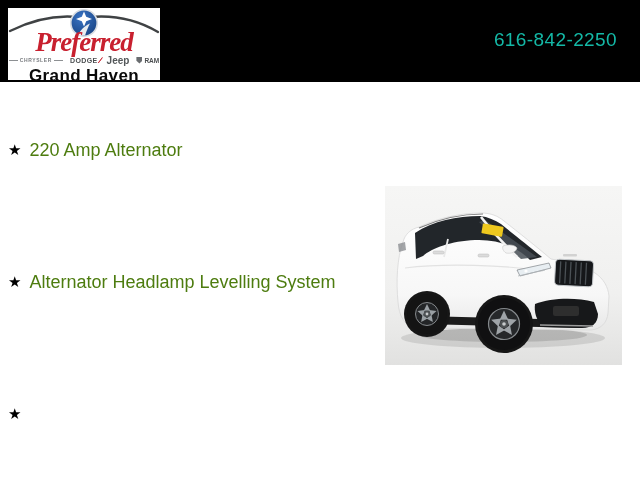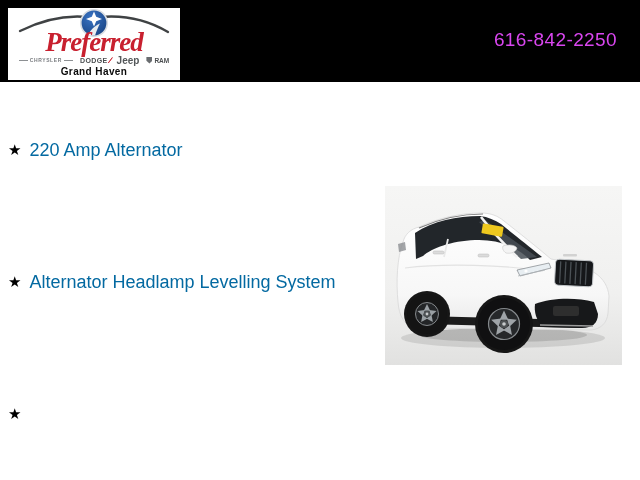--- a/index.html
+++ b/index.html
@@ -3,44 +3,44 @@
 <meta charset="utf-8">
 <style>
   html,body{margin:0;padding:0;}
   body{
     width:640px;height:480px;background:#ffffff;position:relative;overflow:hidden;
     font-family:"Liberation Sans", sans-serif;
   }
   
   .topbar{position:absolute;left:0;top:0;width:640px;height:82px;background:#000000;}
   .logo-box{
-    position:absolute;left:8px;top:8px;width:172px;height:72px;background:#ffffff;
+    position:absolute;left:8px;top:8px;width:152px;height:72px;background:#ffffff;
     display:flex;flex-direction:column;align-items:center;overflow:hidden;
   }
   .emblem{width:152px;height:30px;flex:0 0 auto;display:block;}
   .dealer-name{
     margin-top:-8px;font-family:"Liberation Serif", serif;font-style:italic;font-weight:bold;
     font-size:27px;line-height:25px;color:#c8202f;letter-spacing:-1px;white-space:nowrap;
   }
   .brands{display:flex;align-items:center;gap:7px;height:10px;margin-top:0;}
   .brand{display:flex;align-items:center;gap:2px;font-weight:bold;white-space:nowrap;}
   .brand.chrysler{font-size:5px;letter-spacing:.6px;color:#7a7d80;}
   .wing{display:block;width:9px;height:1px;background:#8d9093;}
   .brand.dodge{font-size:7px;letter-spacing:.4px;color:#4b4e50;}
   .stripes{color:#c8202f;font-style:italic;font-weight:bold;font-size:8px;letter-spacing:-1.5px;}
   .brand.jeep{font-size:10px;color:#54585a;}
   .brand.ram{font-size:6.5px;color:#4b4e50;}
   .ram-shield{display:block;width:6px;height:7px;background:#6a6d70;
     clip-path:polygon(0 0,100% 0,100% 60%,50% 100%,0 60%);}
-  .location{font-size:10px;font-weight:bold;color:#0a0a0a;letter-spacing:.4px;margin-top:1px;}
-  .phone{position:absolute;top:29px;right:23px;color:#d946ef;font-size:19px;letter-spacing:.4px;}
+  .location{font-size:17px;font-weight:bold;color:#0a0a0a;letter-spacing:.4px;margin-top:1px;}
+  .phone{position:absolute;top:29px;right:23px;color:#14b8a6;font-size:19px;letter-spacing:.4px;}
   
   .feature{position:absolute;left:8px;display:flex;align-items:center;gap:8px;}
   .feature .star{font-size:15px;line-height:22px;color:#000000;}
-  .feature .feature-label{font-size:18px;line-height:22px;color:#0369a1;text-align:right;}
+  .feature .feature-label{font-size:18px;line-height:22px;color:#4d7c0f;text-align:right;}
   .f1{top:139px}.f2{top:271px}.f3{top:403px}
   
   .photo{position:absolute;left:385px;top:186px;width:237px;height:179px;margin:0;}
   .photo svg{display:block;width:237px;height:179px;}
 </style>
 </head>
 <body>
 
 <div class="page">
 

